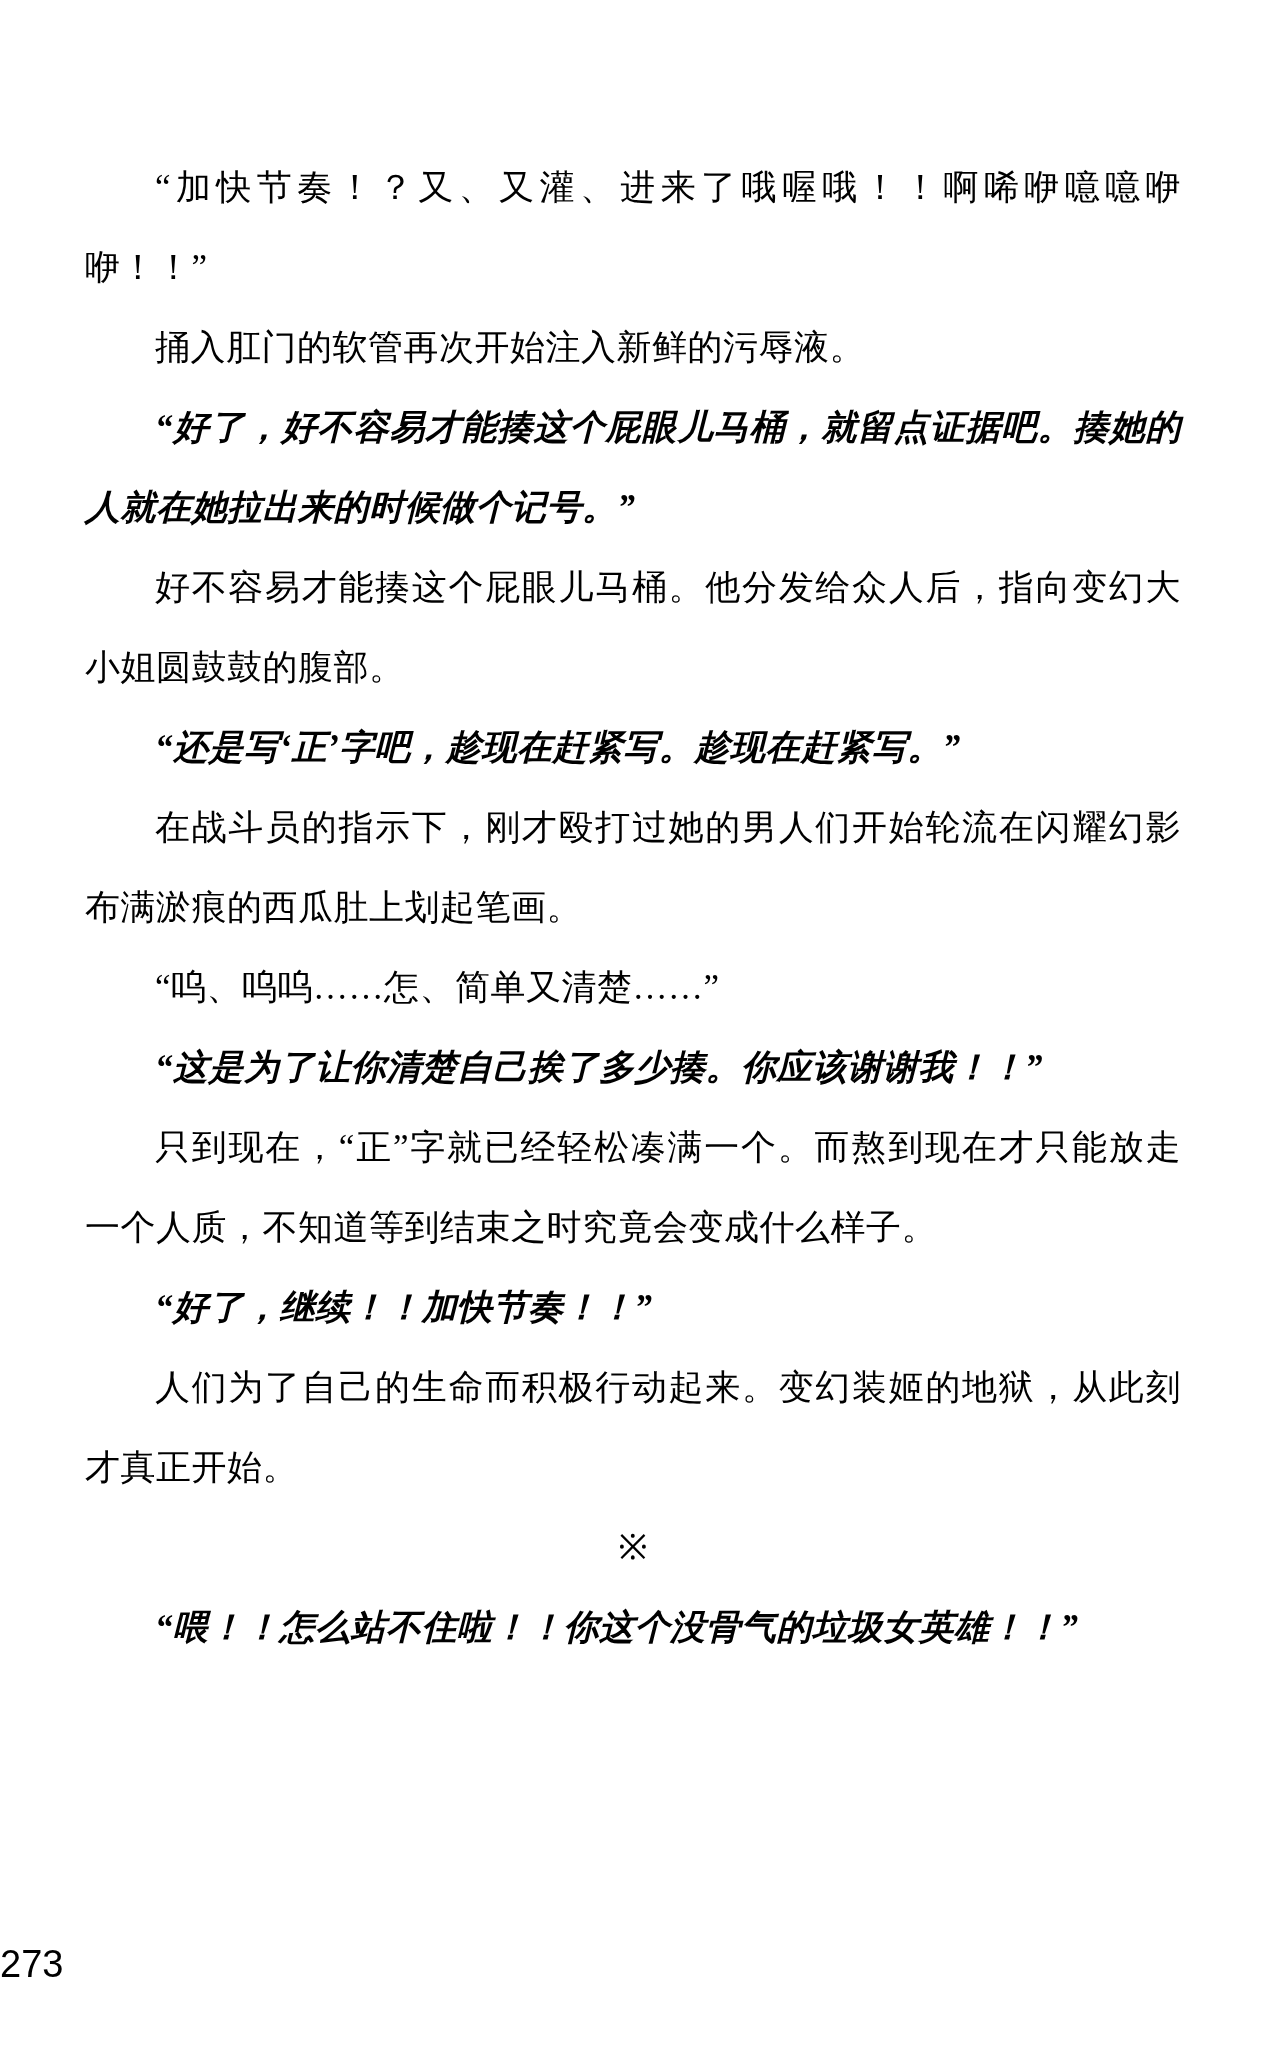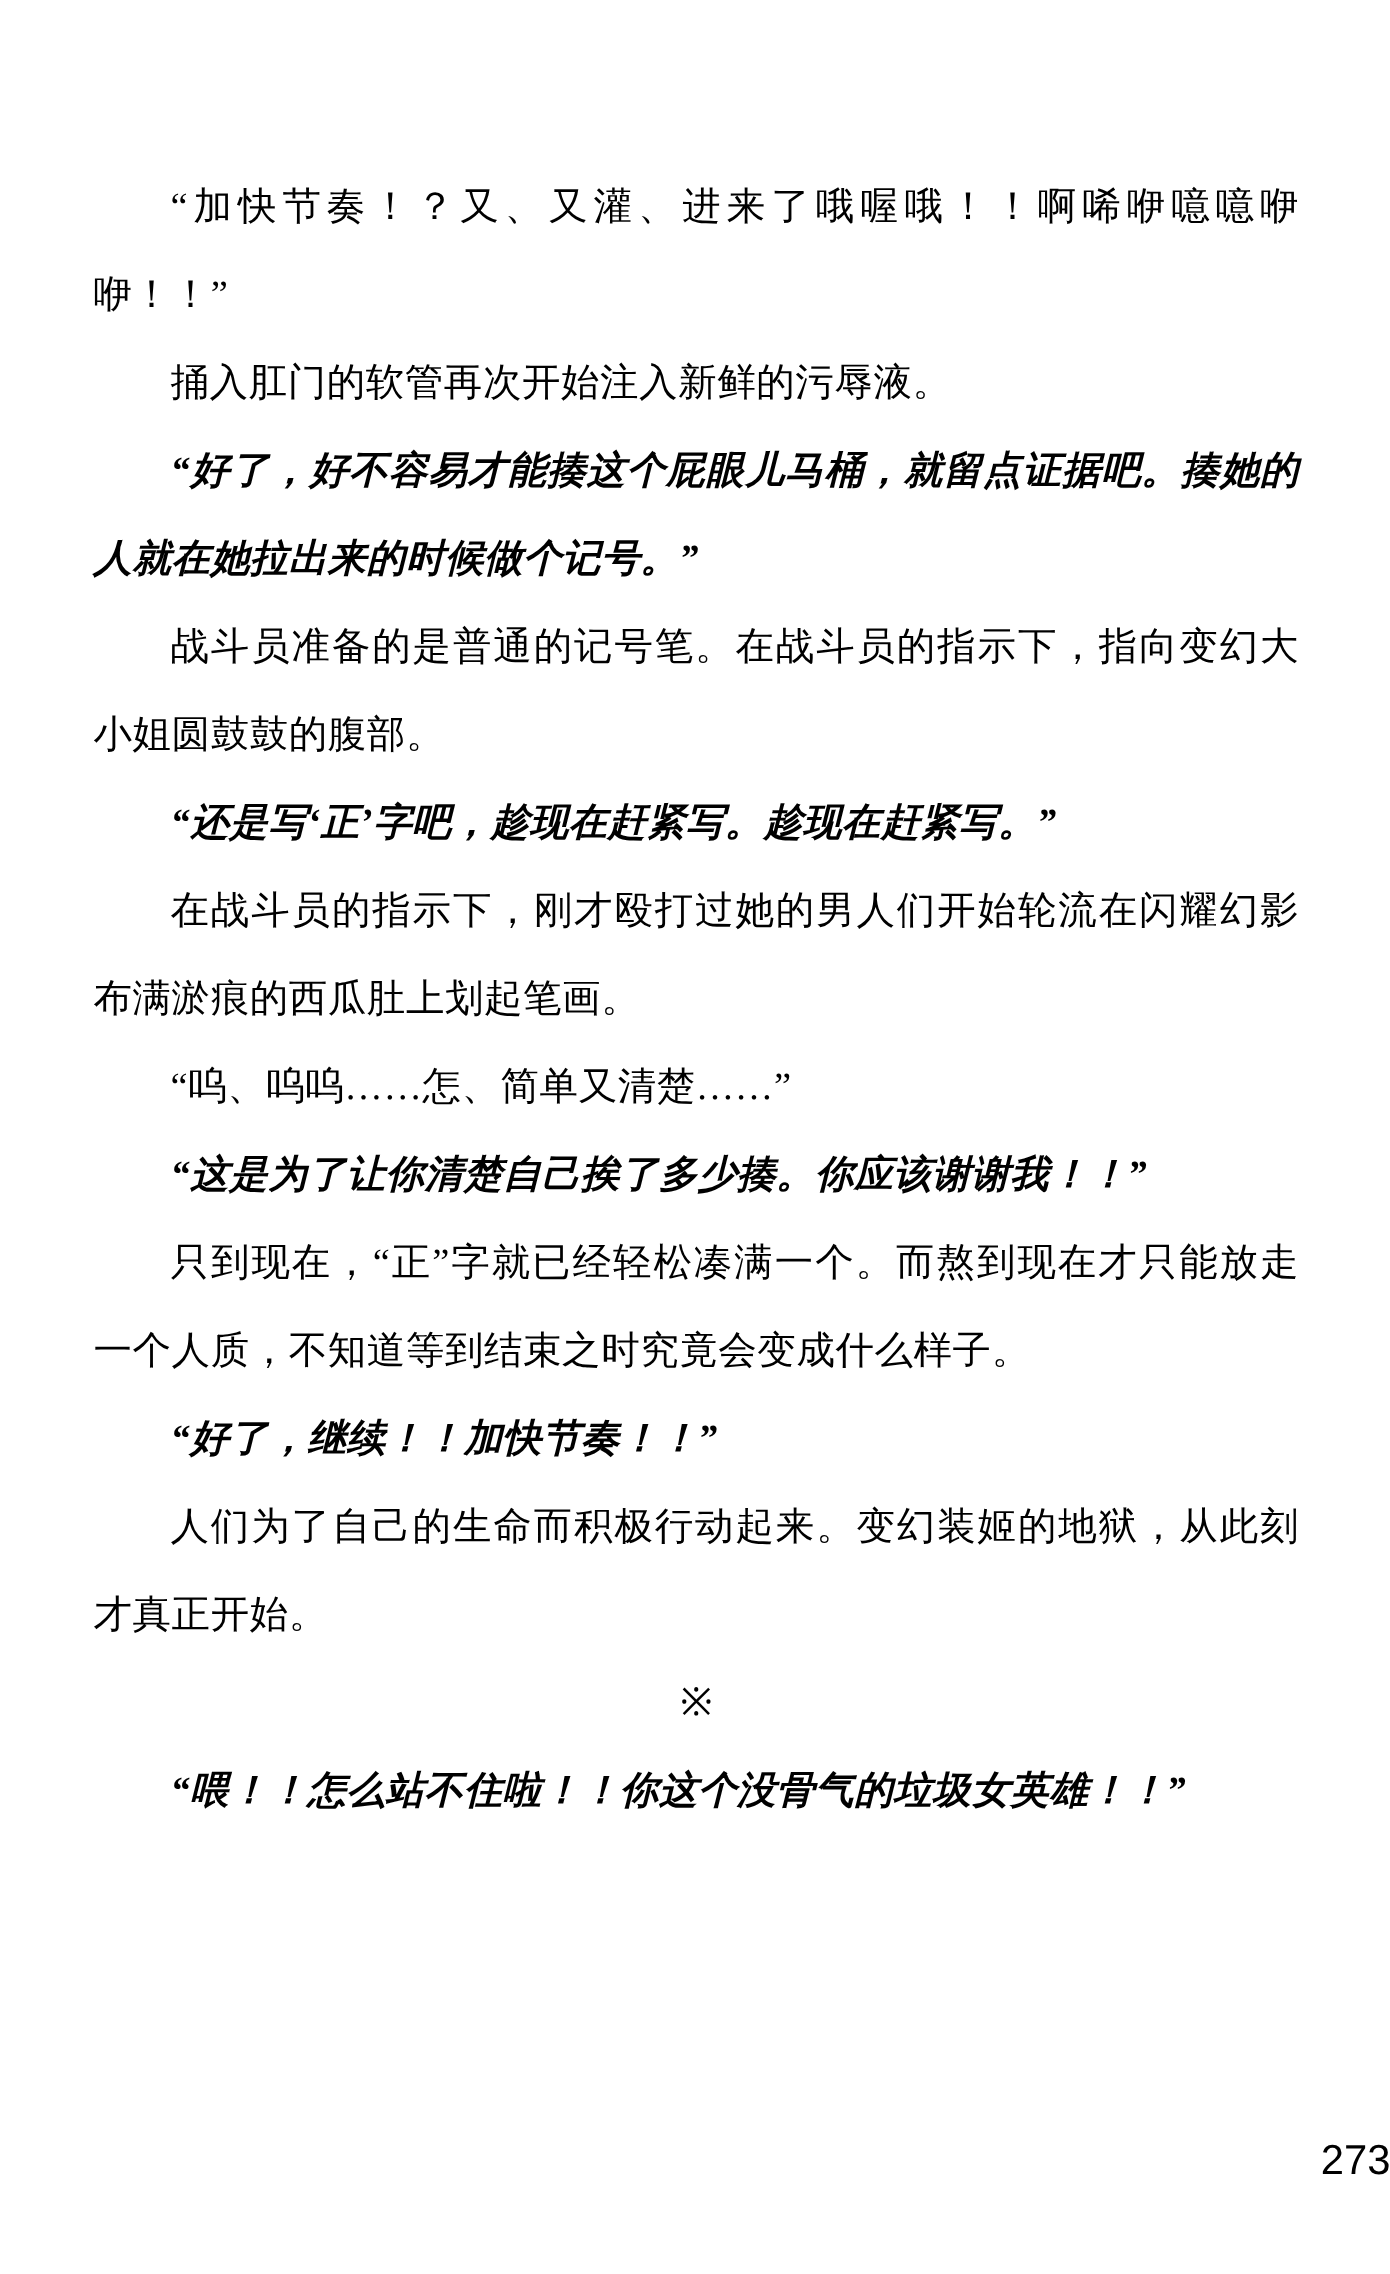--- a/index.html
+++ b/index.html
@@ -40,37 +40,37 @@
     text-indent: 0;
     text-align: center;
     font-size: 35px;
     line-height: 80px;
   }
   .page-number {
     position: absolute;
     left: 0;
     width: 100%;
     top: 1940px;
-    text-align: right;
+    text-align: left;
     font-family: "Liberation Sans", "DejaVu Sans", sans-serif;
     font-size: 38px;
     line-height: 48px;
     color: #000000;
   }
 </style>
 </head>
 <body>
 
 <div class="page">
 
   <div class="text-block">
     <p class="para">“加快节奏！？又、又灌、进来了哦喔哦！！啊唏咿噫噫咿咿！！”</p>
     <p class="para">捅入肛门的软管再次开始注入新鲜的污辱液。</p>
     <p class="para em">“好了，好不容易才能揍这个屁眼儿马桶，就留点证据吧。揍她的人就在她拉出来的时候做个记号。”</p>
-    <p class="para">战斗员准备的是普通的记号笔。在战斗员的指示下，指向变幻大小姐圆鼓鼓的腹部。</p>
+    <p class="para">好不容易才能揍这个屁眼儿马桶。他分发给众人后，指向变幻大小姐圆鼓鼓的腹部。</p>
     <p class="para em">“还是写‘正’字吧，趁现在赶紧写。趁现在赶紧写。”</p>
     <p class="para">在战斗员的指示下，刚才殴打过她的男人们开始轮流在闪耀幻影布满淤痕的西瓜肚上划起笔画。</p>
     <p class="para">“呜、呜呜……怎、简单又清楚……”</p>
     <p class="para em">“这是为了让你清楚自己挨了多少揍。你应该谢谢我！！”</p>
     <p class="para">只到现在，“正”字就已经轻松凑满一个。而熬到现在才只能放走一个人质，不知道等到结束之时究竟会变成什么样子。</p>
     <p class="para em">“好了，继续！！加快节奏！！”</p>
     <p class="para">人们为了自己的生命而积极行动起来。变幻装姬的地狱，从此刻才真正开始。</p>
     <p class="divider">※</p>
     <p class="para em">“喂！！怎么站不住啦！！你这个没骨气的垃圾女英雄！！”</p>
   </div>

